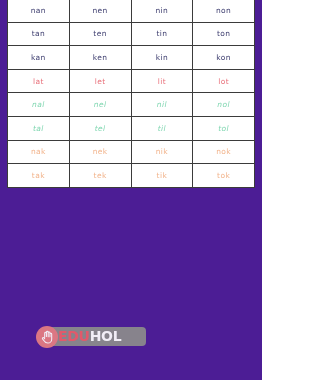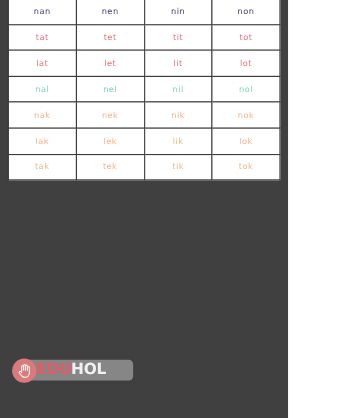--- a/index.html
+++ b/index.html
@@ -14,21 +14,21 @@
     overflow: hidden;
     font-family: "DejaVu Sans", sans-serif;
     position: relative;
   }
   #worksheet {
     position: absolute;
     left: 0;
     top: 0;
     width: 262px;
     height: 380px;
-    background: #404040;
+    background: #4c1d95;
   }
   table.syllable-table {
     position: absolute;
     left: 7px;
     top: -2px;
     width: 248px;
     border-collapse: collapse;
     table-layout: fixed;
   }
   table.syllable-table td {
@@ -37,27 +37,27 @@
     text-align: center;
     vertical-align: middle;
     font-size: 7.5px;
     letter-spacing: 0.4px;
     font-family: "DejaVu Sans", sans-serif;
     padding: 0;
     background: #ffffff;
   }
   tr.group-blue td  { color: #3c3c6e; }
   tr.group-red td   { color: #e8707a; }
-  tr.group-green td { color: #7fd6b0; }
+  tr.group-green td { color: #7fd6b0; font-style: italic; }
   tr.group-orange td{ color: #f2b48c; }
 
   
   #watermark {
     position: absolute;
-    left: 11px;
+    left: 36px;
     top: 326px;
     width: 110px;
     height: 22px;
     pointer-events: none;
     opacity: 0.92;
   }
   #watermark .wm-plate {
     position: absolute;
     left: 10px;
     top: 1px;
@@ -102,49 +102,55 @@
 <div id="worksheet">
 
   <table class="syllable-table">
     <tbody>
         <tr class="group-blue">
           <td>nan</td>
           <td>nen</td>
           <td>nin</td>
           <td>non</td>
         </tr>
-        <tr class="group-red">
-          <td>tat</td>
-          <td>tet</td>
-          <td>tit</td>
-          <td>tot</td>
+        <tr class="group-blue">
+          <td>tan</td>
+          <td>ten</td>
+          <td>tin</td>
+          <td>ton</td>
+        </tr>
+        <tr class="group-blue">
+          <td>kan</td>
+          <td>ken</td>
+          <td>kin</td>
+          <td>kon</td>
         </tr>
         <tr class="group-red">
           <td>lat</td>
           <td>let</td>
           <td>lit</td>
           <td>lot</td>
         </tr>
         <tr class="group-green">
           <td>nal</td>
           <td>nel</td>
           <td>nil</td>
           <td>nol</td>
         </tr>
+        <tr class="group-green">
+          <td>tal</td>
+          <td>tel</td>
+          <td>til</td>
+          <td>tol</td>
+        </tr>
         <tr class="group-orange">
           <td>nak</td>
           <td>nek</td>
           <td>nik</td>
           <td>nok</td>
-        </tr>
-        <tr class="group-orange">
-          <td>lak</td>
-          <td>lek</td>
-          <td>lik</td>
-          <td>lok</td>
         </tr>
         <tr class="group-orange">
           <td>tak</td>
           <td>tek</td>
           <td>tik</td>
           <td>tok</td>
         </tr>
       </tbody>
   </table>
 

